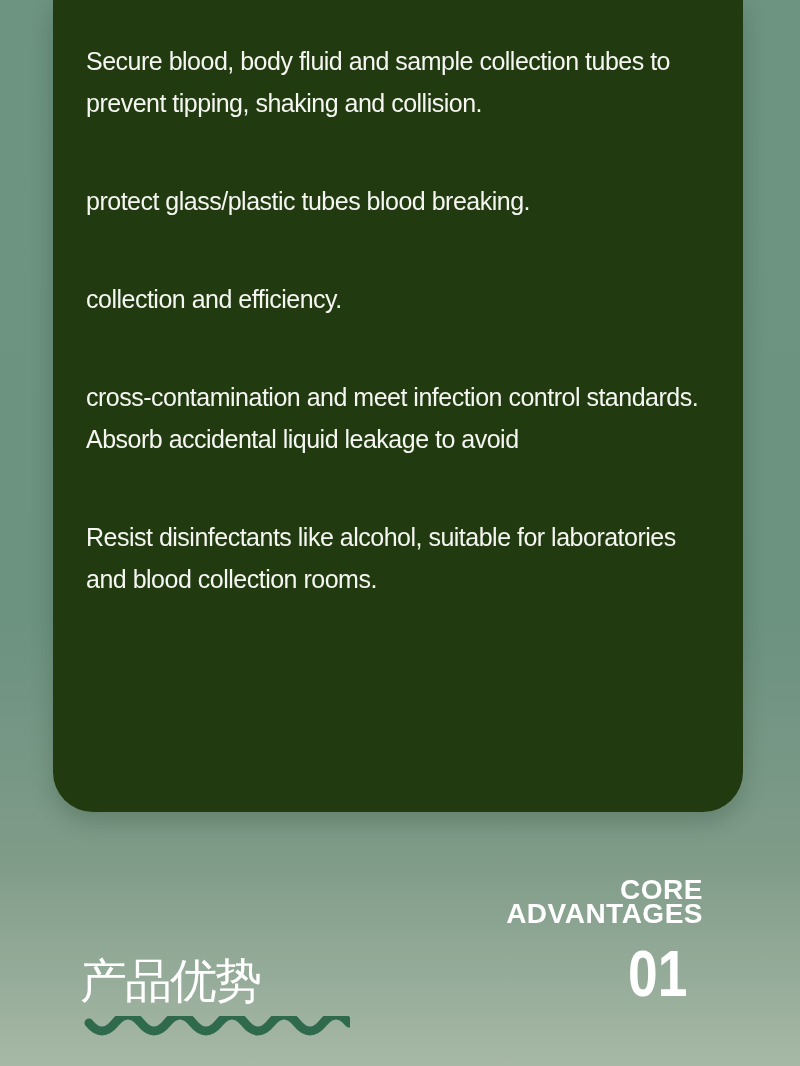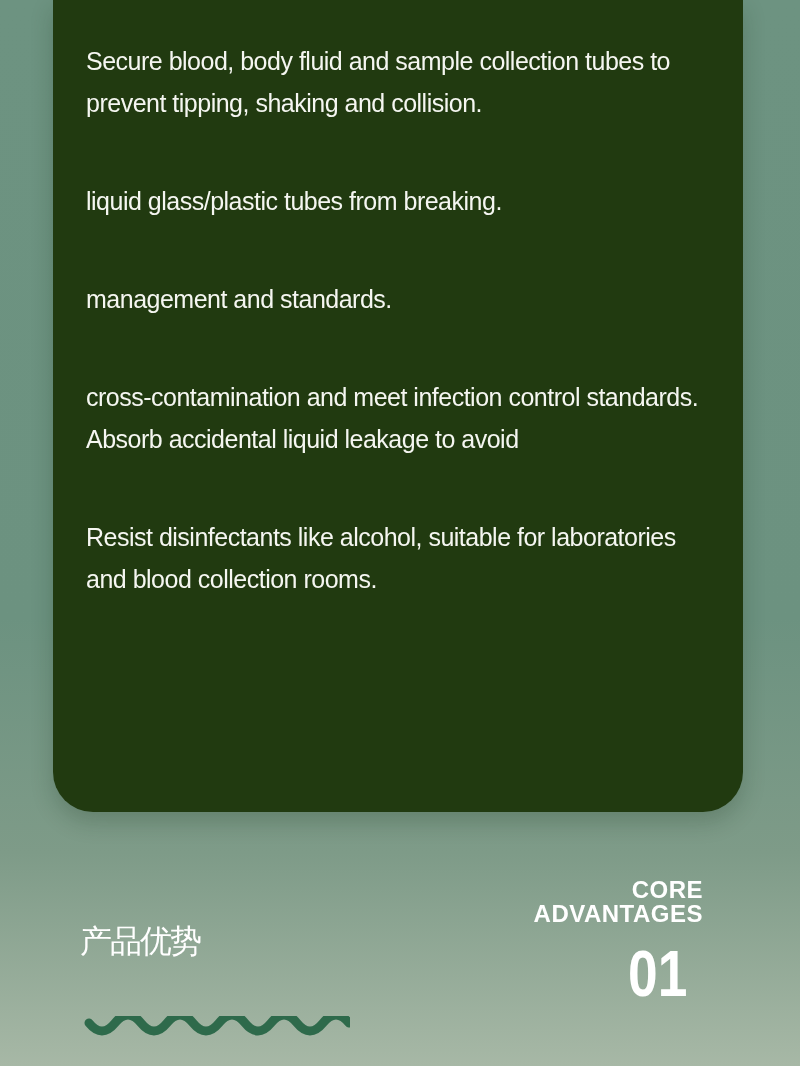--- a/index.html
+++ b/index.html
@@ -48,43 +48,43 @@
     white-space: nowrap;
   }
 
   
   .eyebrow {
     position: absolute;
     top: 878px;
     right: 97px;
     text-align: right;
     color: #ffffff;
-    font-size: 24px;
+    font-size: 28px;
     font-weight: 700;
     line-height: 24px;
     letter-spacing: 0.5px;
   }
   .big-number {
     position: absolute;
     top: 941px;
     right: 113px;
     color: #ffffff;
     font-size: 65px;
     font-weight: 600;
     line-height: 1;
     transform: scaleX(0.82);
     transform-origin: 100% 50%;
   }
   .cn-title {
     position: absolute;
     left: 80px;
-    top: 924px;
+    top: 956px;
     color: #ffffff;
     font-family: "Liberation Serif", serif;
-    font-size: 32px;
+    font-size: 47px;
     font-weight: 400;
     letter-spacing: -2px;
     line-height: 1.1;
     text-align: right;
   }
   .wave-wrap {
     position: absolute;
     left: 84px;
     top: 1016px;
     width: 266px;
@@ -96,25 +96,25 @@
 
 <div class="card">
   <div class="card-text">
 
     <div class="para">
       <div class="line">Secure blood, body fluid and sample collection tubes to</div>
       <div class="line">prevent tipping, shaking and collision.</div>
     </div>
 
     <div class="para">
-      <div class="line">liquid glass/plastic tubes from breaking.</div>
+      <div class="line">protect glass/plastic tubes blood breaking.</div>
     </div>
 
     <div class="para">
-      <div class="line">management and standards.</div>
+      <div class="line">collection and efficiency.</div>
     </div>
 
     <div class="para">
       <div class="line">cross-contamination and meet infection control standards.</div>
       <div class="line">Absorb accidental liquid leakage to avoid</div>
     </div>
 
     <div class="para">
       <div class="line">Resist disinfectants like alcohol, suitable for laboratories</div>
       <div class="line">and blood collection rooms.</div>

